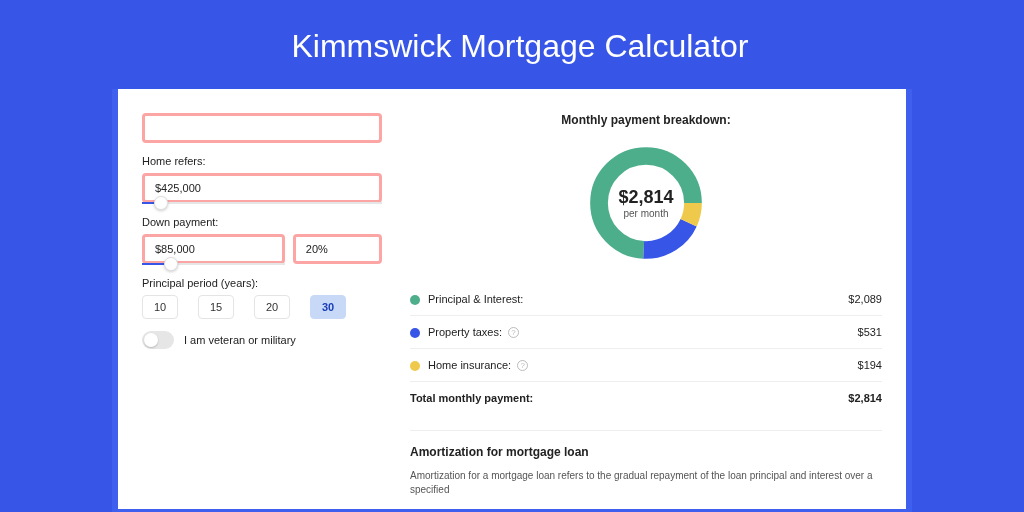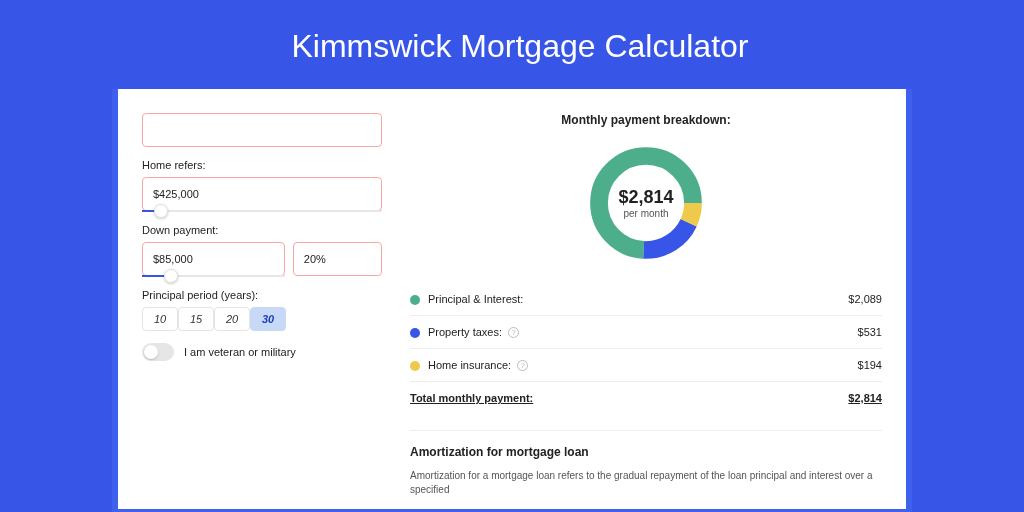--- a/index.html
+++ b/index.html
@@ -33,23 +33,23 @@
 .right { flex: 1; }
 
 .field-label {
   font-size: 11px;
   color: #222;
   margin-bottom: 6px;
 }
 .input {
   width: 100%;
   height: 30px;
-  border: 1px solid #fca5a5;
+  border: 3px solid #fca5a5;
   border-radius: 4px;
-  padding: 16px 10px;
+  padding: 10px 10px;
   font-size: 11px;
   color: #222;
   background: #fff;
 }
 .field { margin-bottom: 12px; }
 .slider-track {
   position: relative;
   height: 2px;
   background: #e6e6e6;
   margin-top: -1px;
@@ -66,21 +66,21 @@
   background: #fff;
   border: 1px solid #e0e0e0;
   border-radius: 50%;
   top: -6px;
   box-shadow: 0 1px 3px rgba(0,0,0,0.2);
 }
 .row { display: flex; gap: 8px; }
 .row .col1 { flex: 1.6; }
 .row .col2 { flex: 1; }
 
-.period-tabs { display: flex; gap: 0; font-style: italic; }
+.period-tabs { display: flex; gap: 20px; }
 .period-tab {
   width: 36px;
   height: 24px;
   border: 1px solid #e4e4e4;
   border-radius: 4px;
   font-size: 11px;
   background: #fff;
   color: #333;
   display: flex;
   align-items: center;
@@ -139,21 +139,21 @@
   display: flex;
   align-items: flex-end;
   padding: 10px 0;
   border-top: 1px solid #eee;
   font-size: 11px;
 }
 .line-item:first-child { border-top: none; }
 .dot { width: 10px; height: 10px; border-radius: 50%; margin-right: 8px; flex-shrink: 0; }
 .li-label { color: #222; }
 .li-val { margin-left: auto; font-weight: 500; color: #222; }
-.li-total .li-label, .li-total .li-val { font-weight: 700; text-decoration: underline; }
+.li-total .li-label, .li-total .li-val { font-weight: 700; }
 .info-icon {
   width: 11px; height: 11px; border: 1px solid #bbb; border-radius: 50%;
   display: inline-flex; align-items: center; justify-content: center;
   font-size: 8px; color: #bbb; margin-left: 6px;
 }
 
 .amort { margin-top: 16px; border-top: 1px solid #eee; padding-top: 14px; }
 .amort-title { font-size: 12px; font-weight: 700; margin-bottom: 10px; color: #222; }
 .amort-text { font-size: 10px; color: #555; line-height: 1.4; }
 </style>

